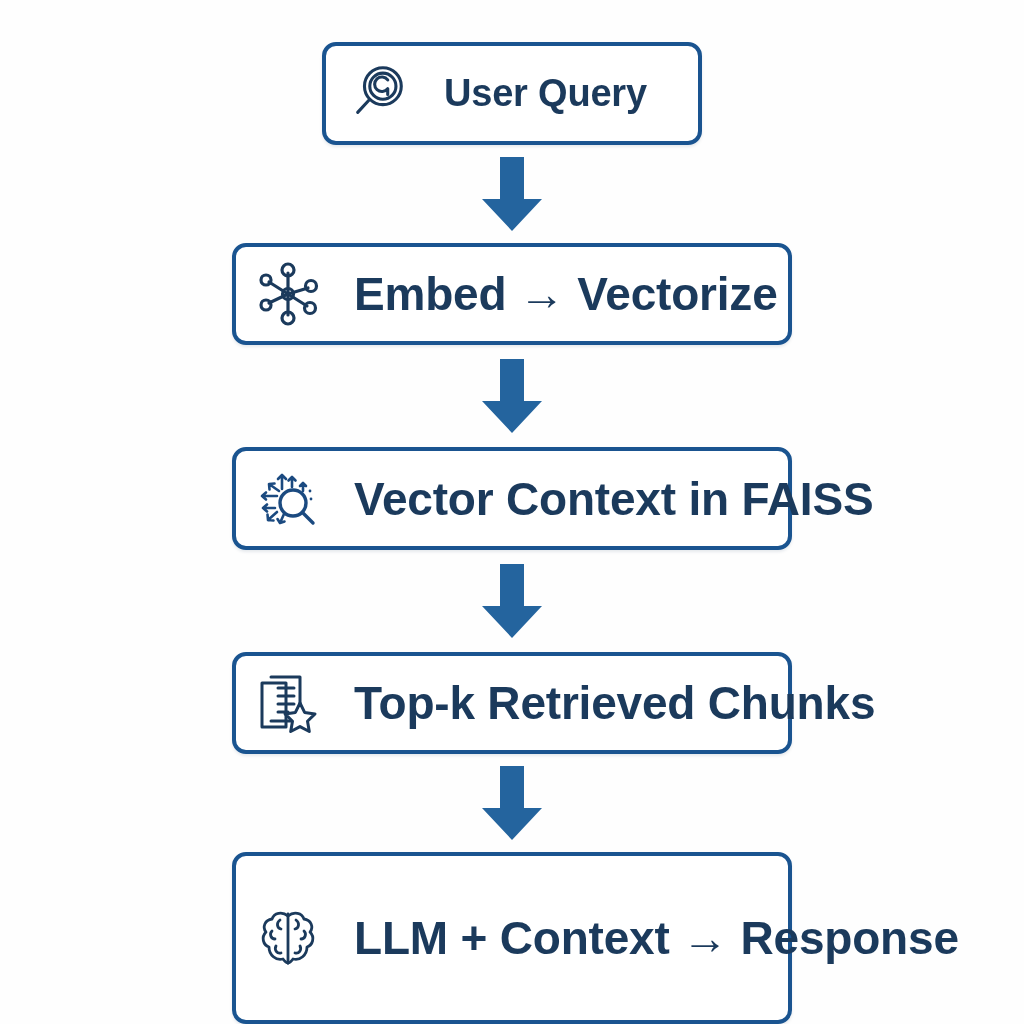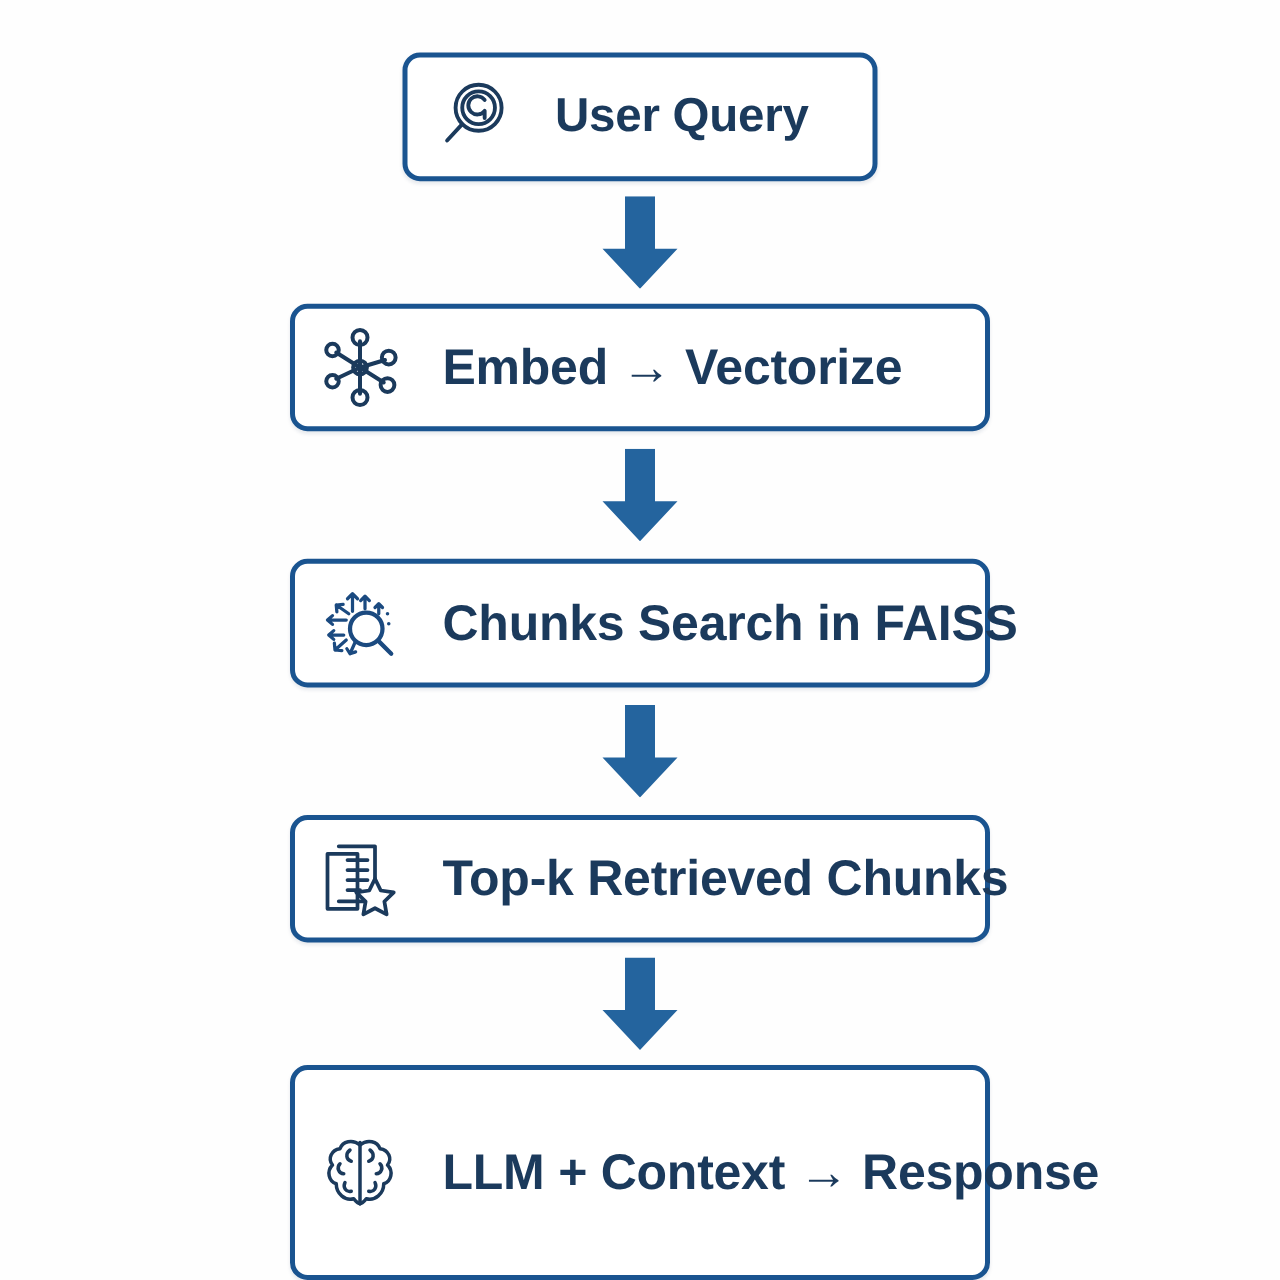--- a/index.html
+++ b/index.html
@@ -66,21 +66,21 @@
   .node-1 .node-label { font-size: 38px; }
 
   
   .node-wide {
     width: 560px;
     height: 104px;
     padding-left: 20px;
     padding-right: 20px;
   }
   .node-wide .node-icon { width: 64px; height: 64px; margin-right: 34px; }
-  .node-wide .node-label { font-size: 40px; }
+  .node-wide .node-label { font-size: 46px; }
 
   .node-5 { height: 174px; }
 
   
   .arrow-connector {
     width: 64px;
     height: 74px;
     display: block;
   }
   .arrow-gap-1 { margin-top: 12px; margin-bottom: 12px; }
@@ -150,21 +150,21 @@
         <path d="M13 17 l10 7 M13 17 l0.5 5.5 M13 17 l5.5 -0.5"></path>
         <path d="M6 29 h15 M6 29 l4 -3.5 M6 29 l4 3.5"></path>
         <path d="M7 41 h12 M7 41 l4 -3.5 M7 41 l4 3.5"></path>
         <path d="M12 53 l9 -8 M12 53 l-0.5 -5.5 M12 53 l5.5 0.5"></path>
         <path d="M24 56 l4 -9 M24 56 l-2.5 -4 M24 56 l4.5 -1.5"></path>
         <path d="M47 16 v8 M47 16 l-3 3 M47 16 l3 3"></path>
         <circle cx="54" cy="24" r="1.4" fill="#1b4a80" stroke="none"></circle>
         <circle cx="55" cy="32" r="1.4" fill="#1b4a80" stroke="none"></circle>
       </svg>
     </span>
-    <span class="node-label">Chunks Search in FAISS</span>
+    <span class="node-label">Vector Context in FAISS</span>
   </div>
 
   <span class="arrow-connector arrow-gap">
     <svg class="icon-svg" width="64" height="74" viewBox="0 0 64 74">
       <path d="M20 0 H44 V42 H62 L32 74 L2 42 H20 Z" fill="#24649e"></path>
     </svg>
   </span>
 
   <div class="node node-wide node-4">
     <span class="node-icon">

